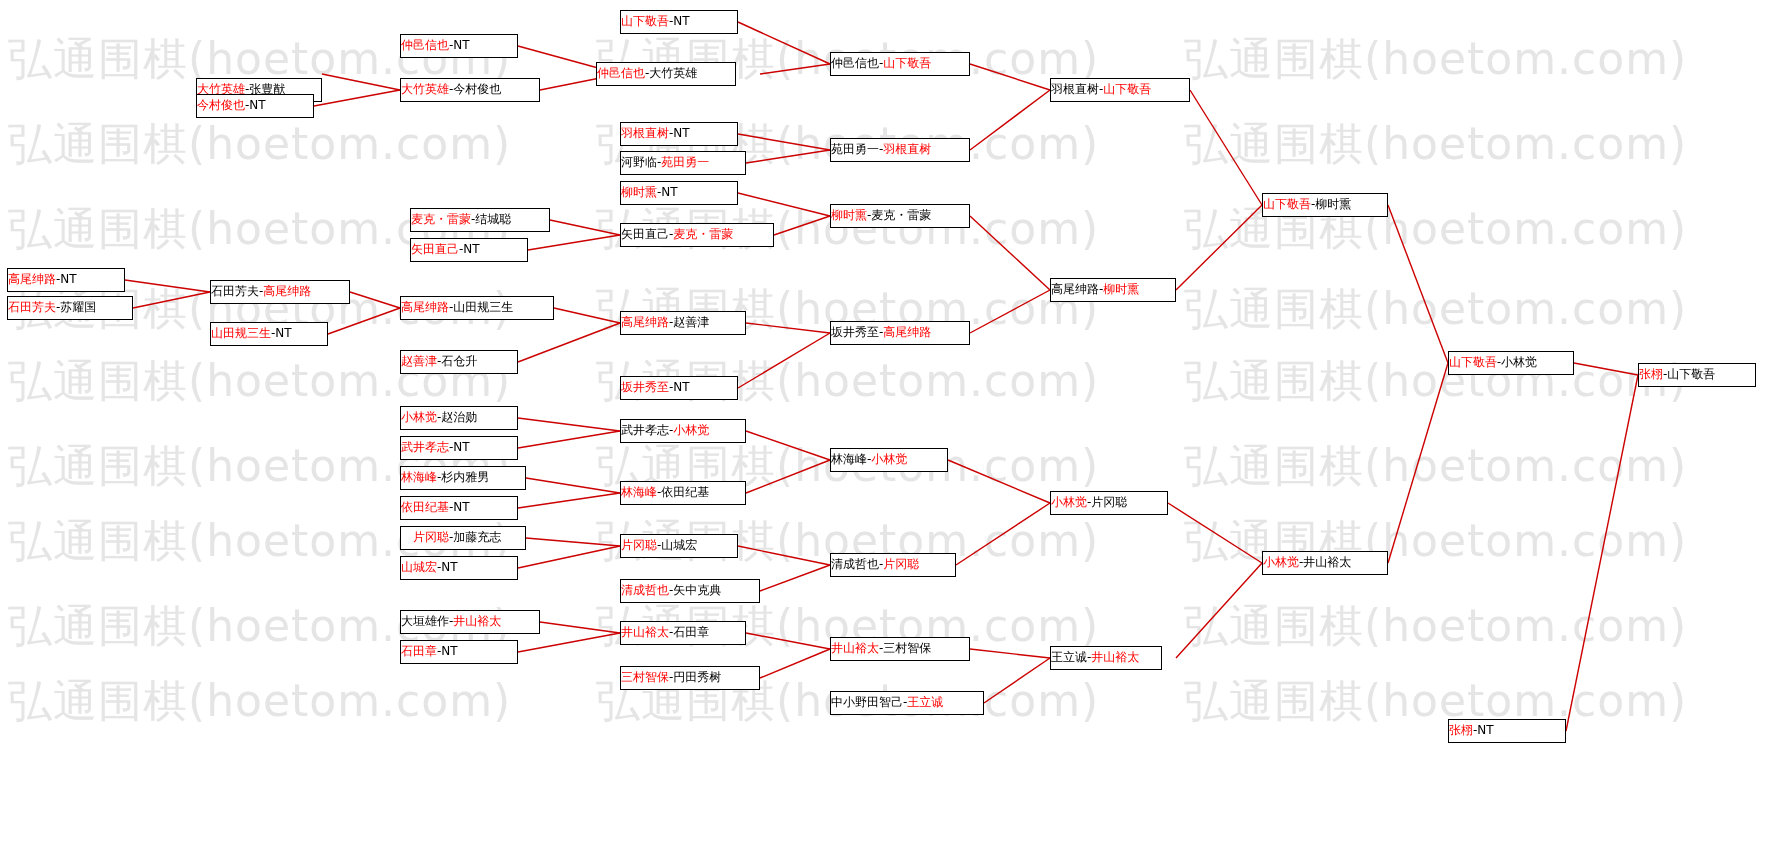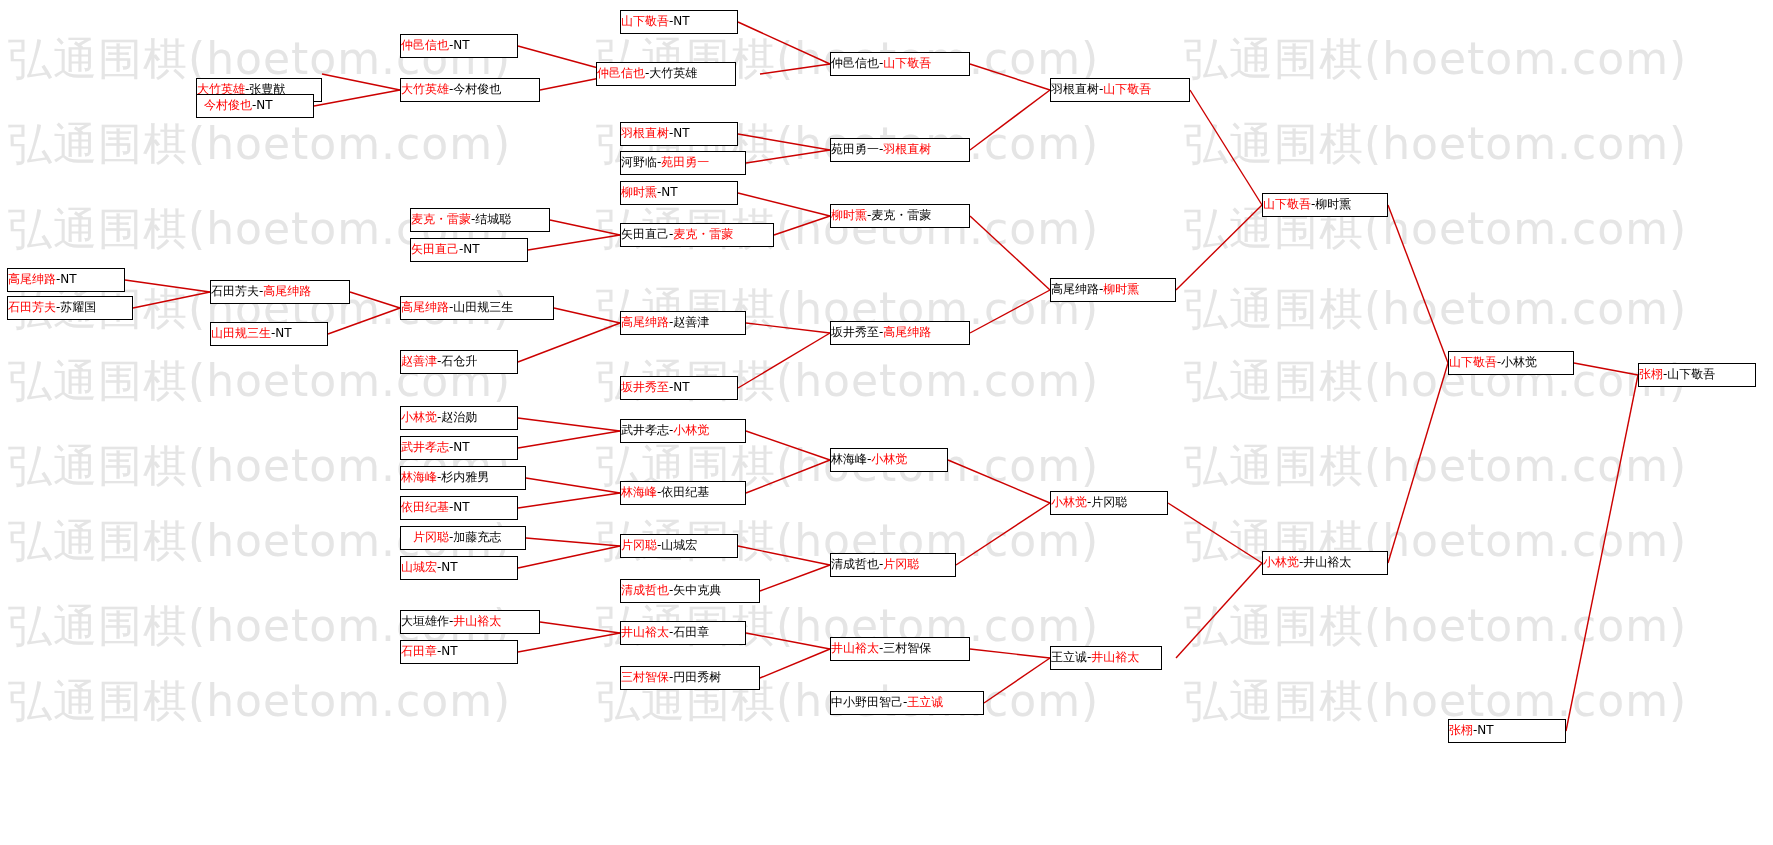--- a/index.html
+++ b/index.html
@@ -113,21 +113,21 @@
       <line x1="1176" y1="658" x2="1262" y2="563" stroke="#cc0000" stroke-width="1.4"></line>
       <line x1="1388" y1="205" x2="1448" y2="363" stroke="#cc0000" stroke-width="1.4"></line>
       <line x1="1388" y1="563" x2="1448" y2="363" stroke="#cc0000" stroke-width="1.4"></line>
       <line x1="1574" y1="363" x2="1638" y2="375" stroke="#cc0000" stroke-width="1.4"></line>
       <line x1="1566" y1="731" x2="1638" y2="375" stroke="#cc0000" stroke-width="1.4"></line>
     </svg>
   <div id="boxes">
       <div class="match-box" style="left: 7px; top: 268px; width: 118px;"><span class="winner">高尾绅路</span><span>-</span><span>NT</span></div>
       <div class="match-box" style="left: 7px; top: 296px; width: 126px;"><span class="winner">石田芳夫</span><span>-</span><span>苏耀国</span></div>
       <div class="match-box" style="left: 196px; top: 78px; width: 126px;"><span class="winner">大竹英雄</span><span>-</span><span>张豊猷</span></div>
-      <div class="match-box" style="left: 196px; top: 94px; width: 118px; padding-left: 7px;"><span class="winner">今村俊也</span><span>-</span><span>NT</span></div>
+      <div class="match-box" style="left: 196px; top: 94px; width: 118px;"><span class="winner">今村俊也</span><span>-</span><span>NT</span></div>
       <div class="match-box" style="left: 210px; top: 280px; width: 140px;"><span>石田芳夫</span><span>-</span><span class="winner">高尾绅路</span></div>
       <div class="match-box" style="left: 210px; top: 322px; width: 118px;"><span class="winner">山田规三生</span><span>-</span><span>NT</span></div>
       <div class="match-box" style="left: 400px; top: 34px; width: 118px;"><span class="winner">仲邑信也</span><span>-</span><span>NT</span></div>
       <div class="match-box" style="left: 400px; top: 78px; width: 140px;"><span class="winner">大竹英雄</span><span>-</span><span>今村俊也</span></div>
       <div class="match-box" style="left: 410px; top: 208px; width: 140px;"><span class="winner">麦克・雷蒙</span><span>-</span><span>结城聪</span></div>
       <div class="match-box" style="left: 410px; top: 238px; width: 118px;"><span class="winner">矢田直己</span><span>-</span><span>NT</span></div>
       <div class="match-box" style="left: 400px; top: 296px; width: 154px;"><span class="winner">高尾绅路</span><span>-</span><span>山田规三生</span></div>
       <div class="match-box" style="left: 400px; top: 350px; width: 118px;"><span class="winner">赵善津</span><span>-</span><span>石仓升</span></div>
       <div class="match-box" style="left: 400px; top: 406px; width: 118px;"><span class="winner">小林觉</span><span>-</span><span>赵治勋</span></div>
       <div class="match-box" style="left: 400px; top: 436px; width: 118px;"><span class="winner">武井孝志</span><span>-</span><span>NT</span></div>

